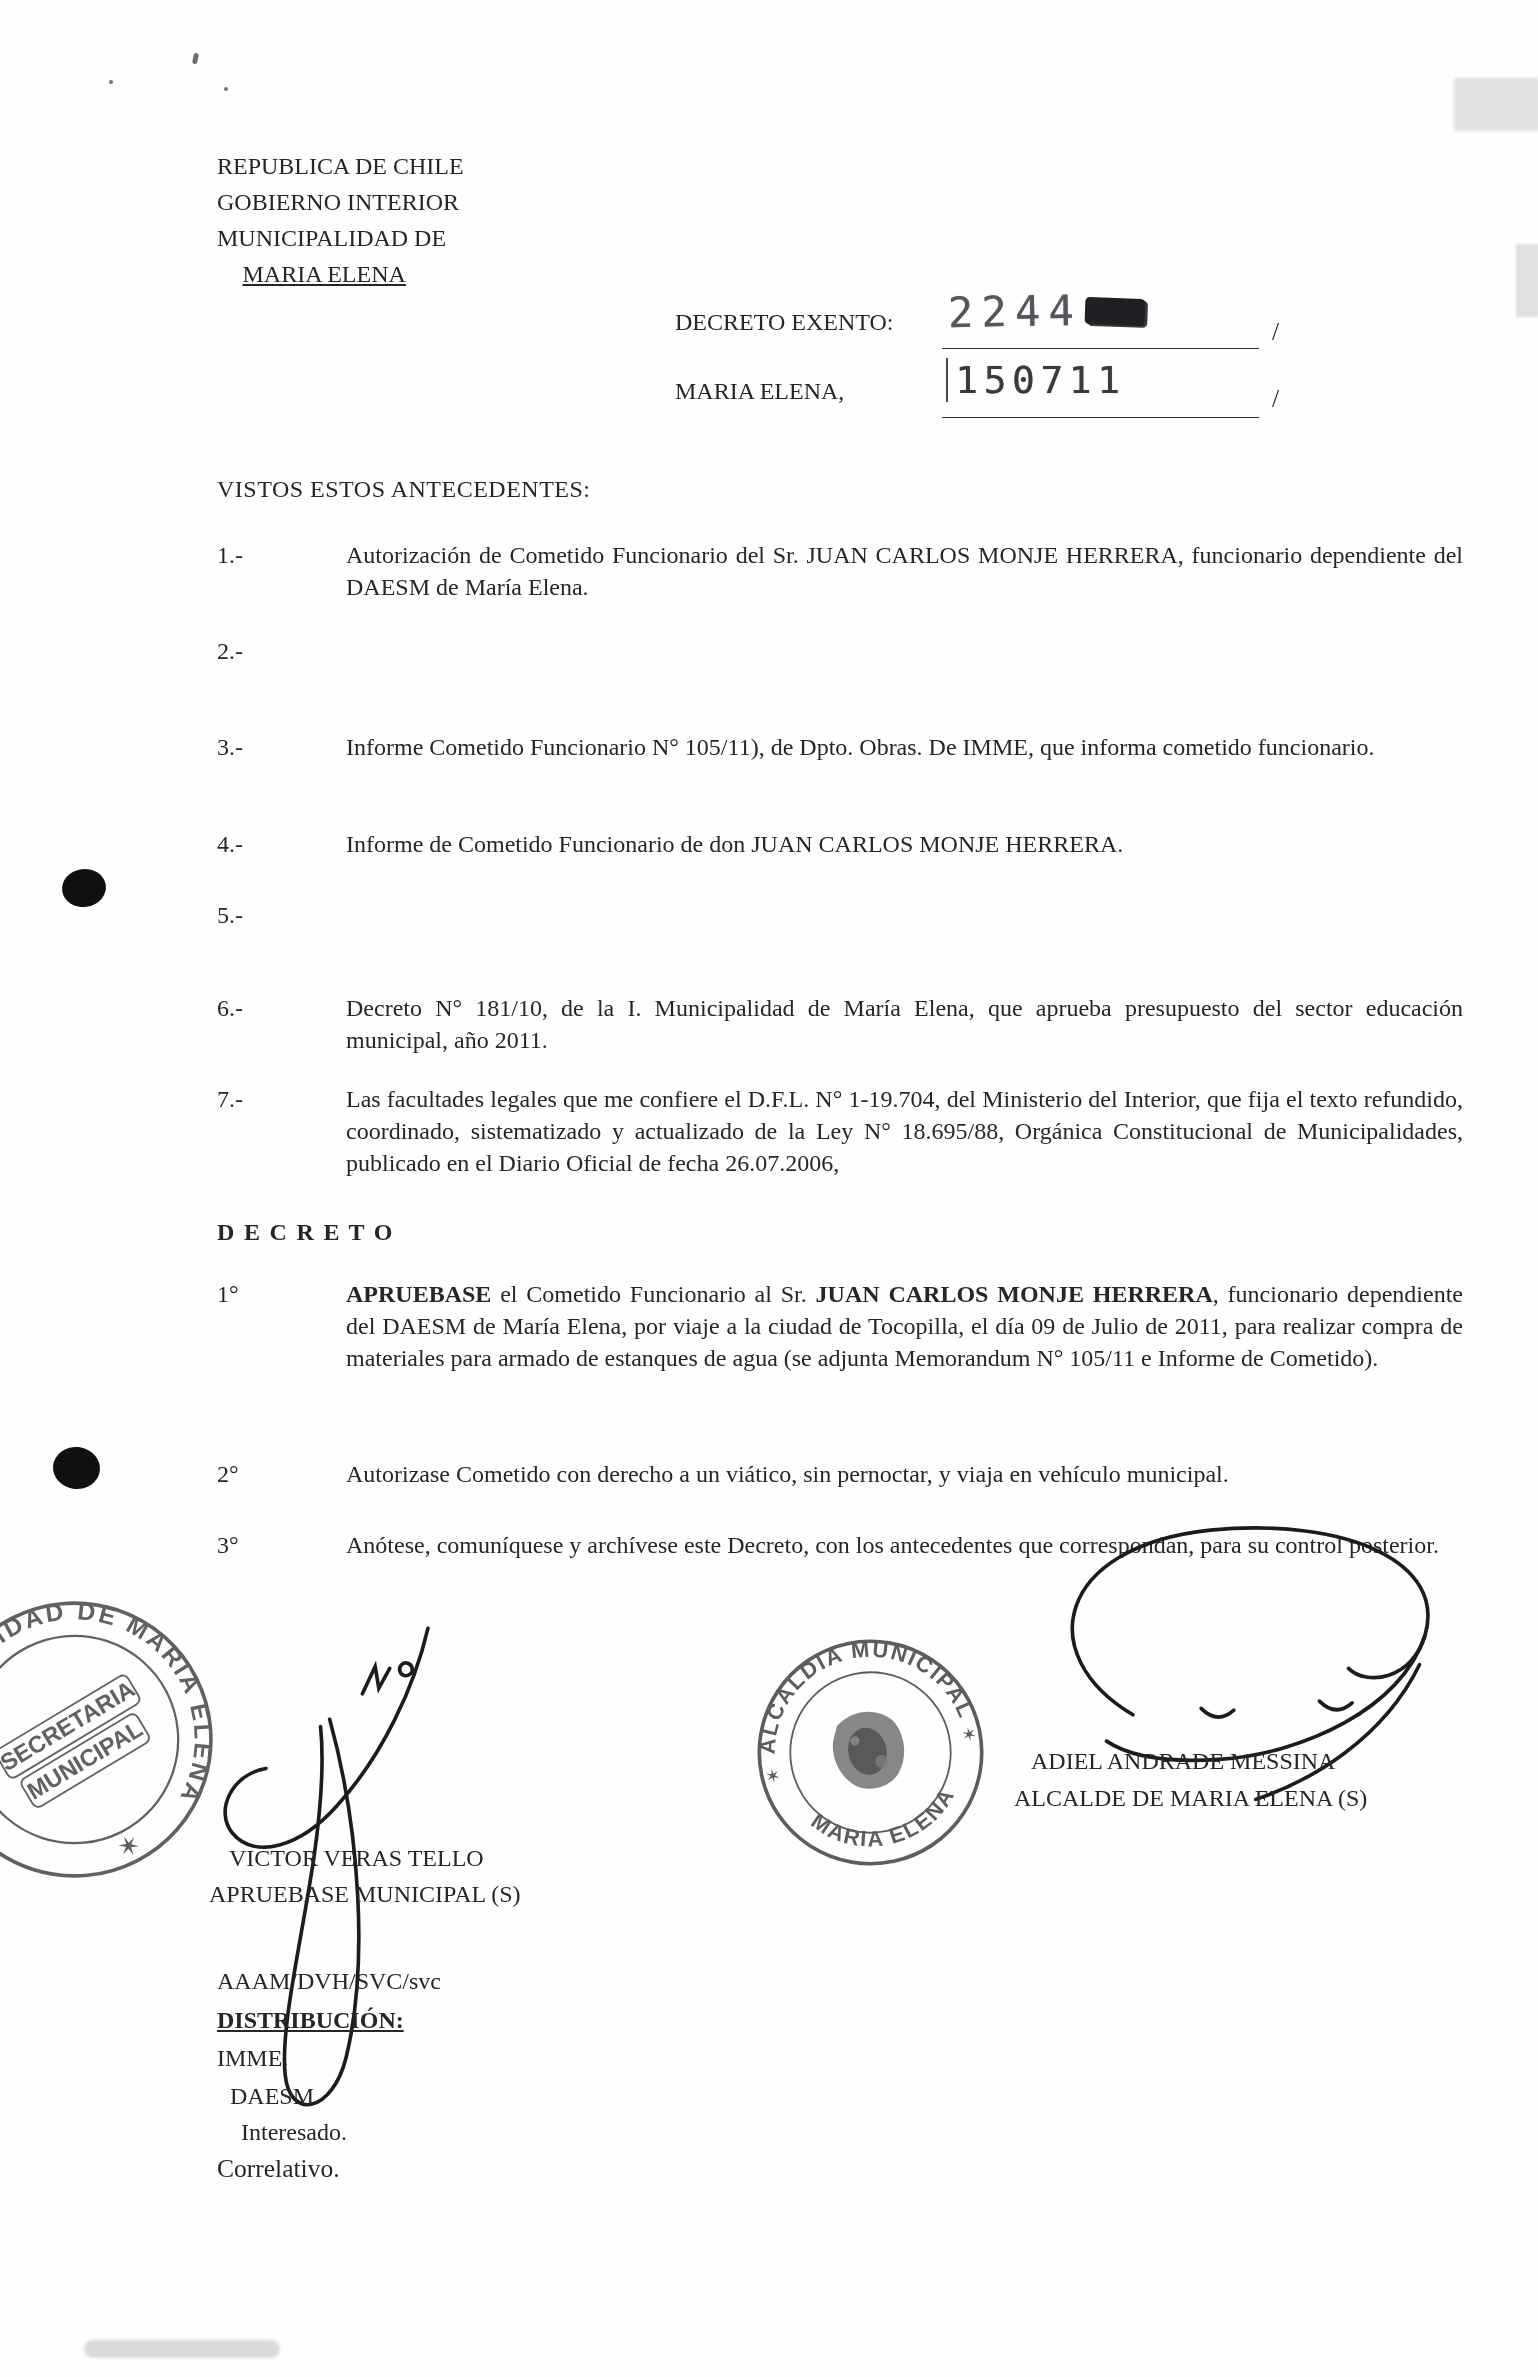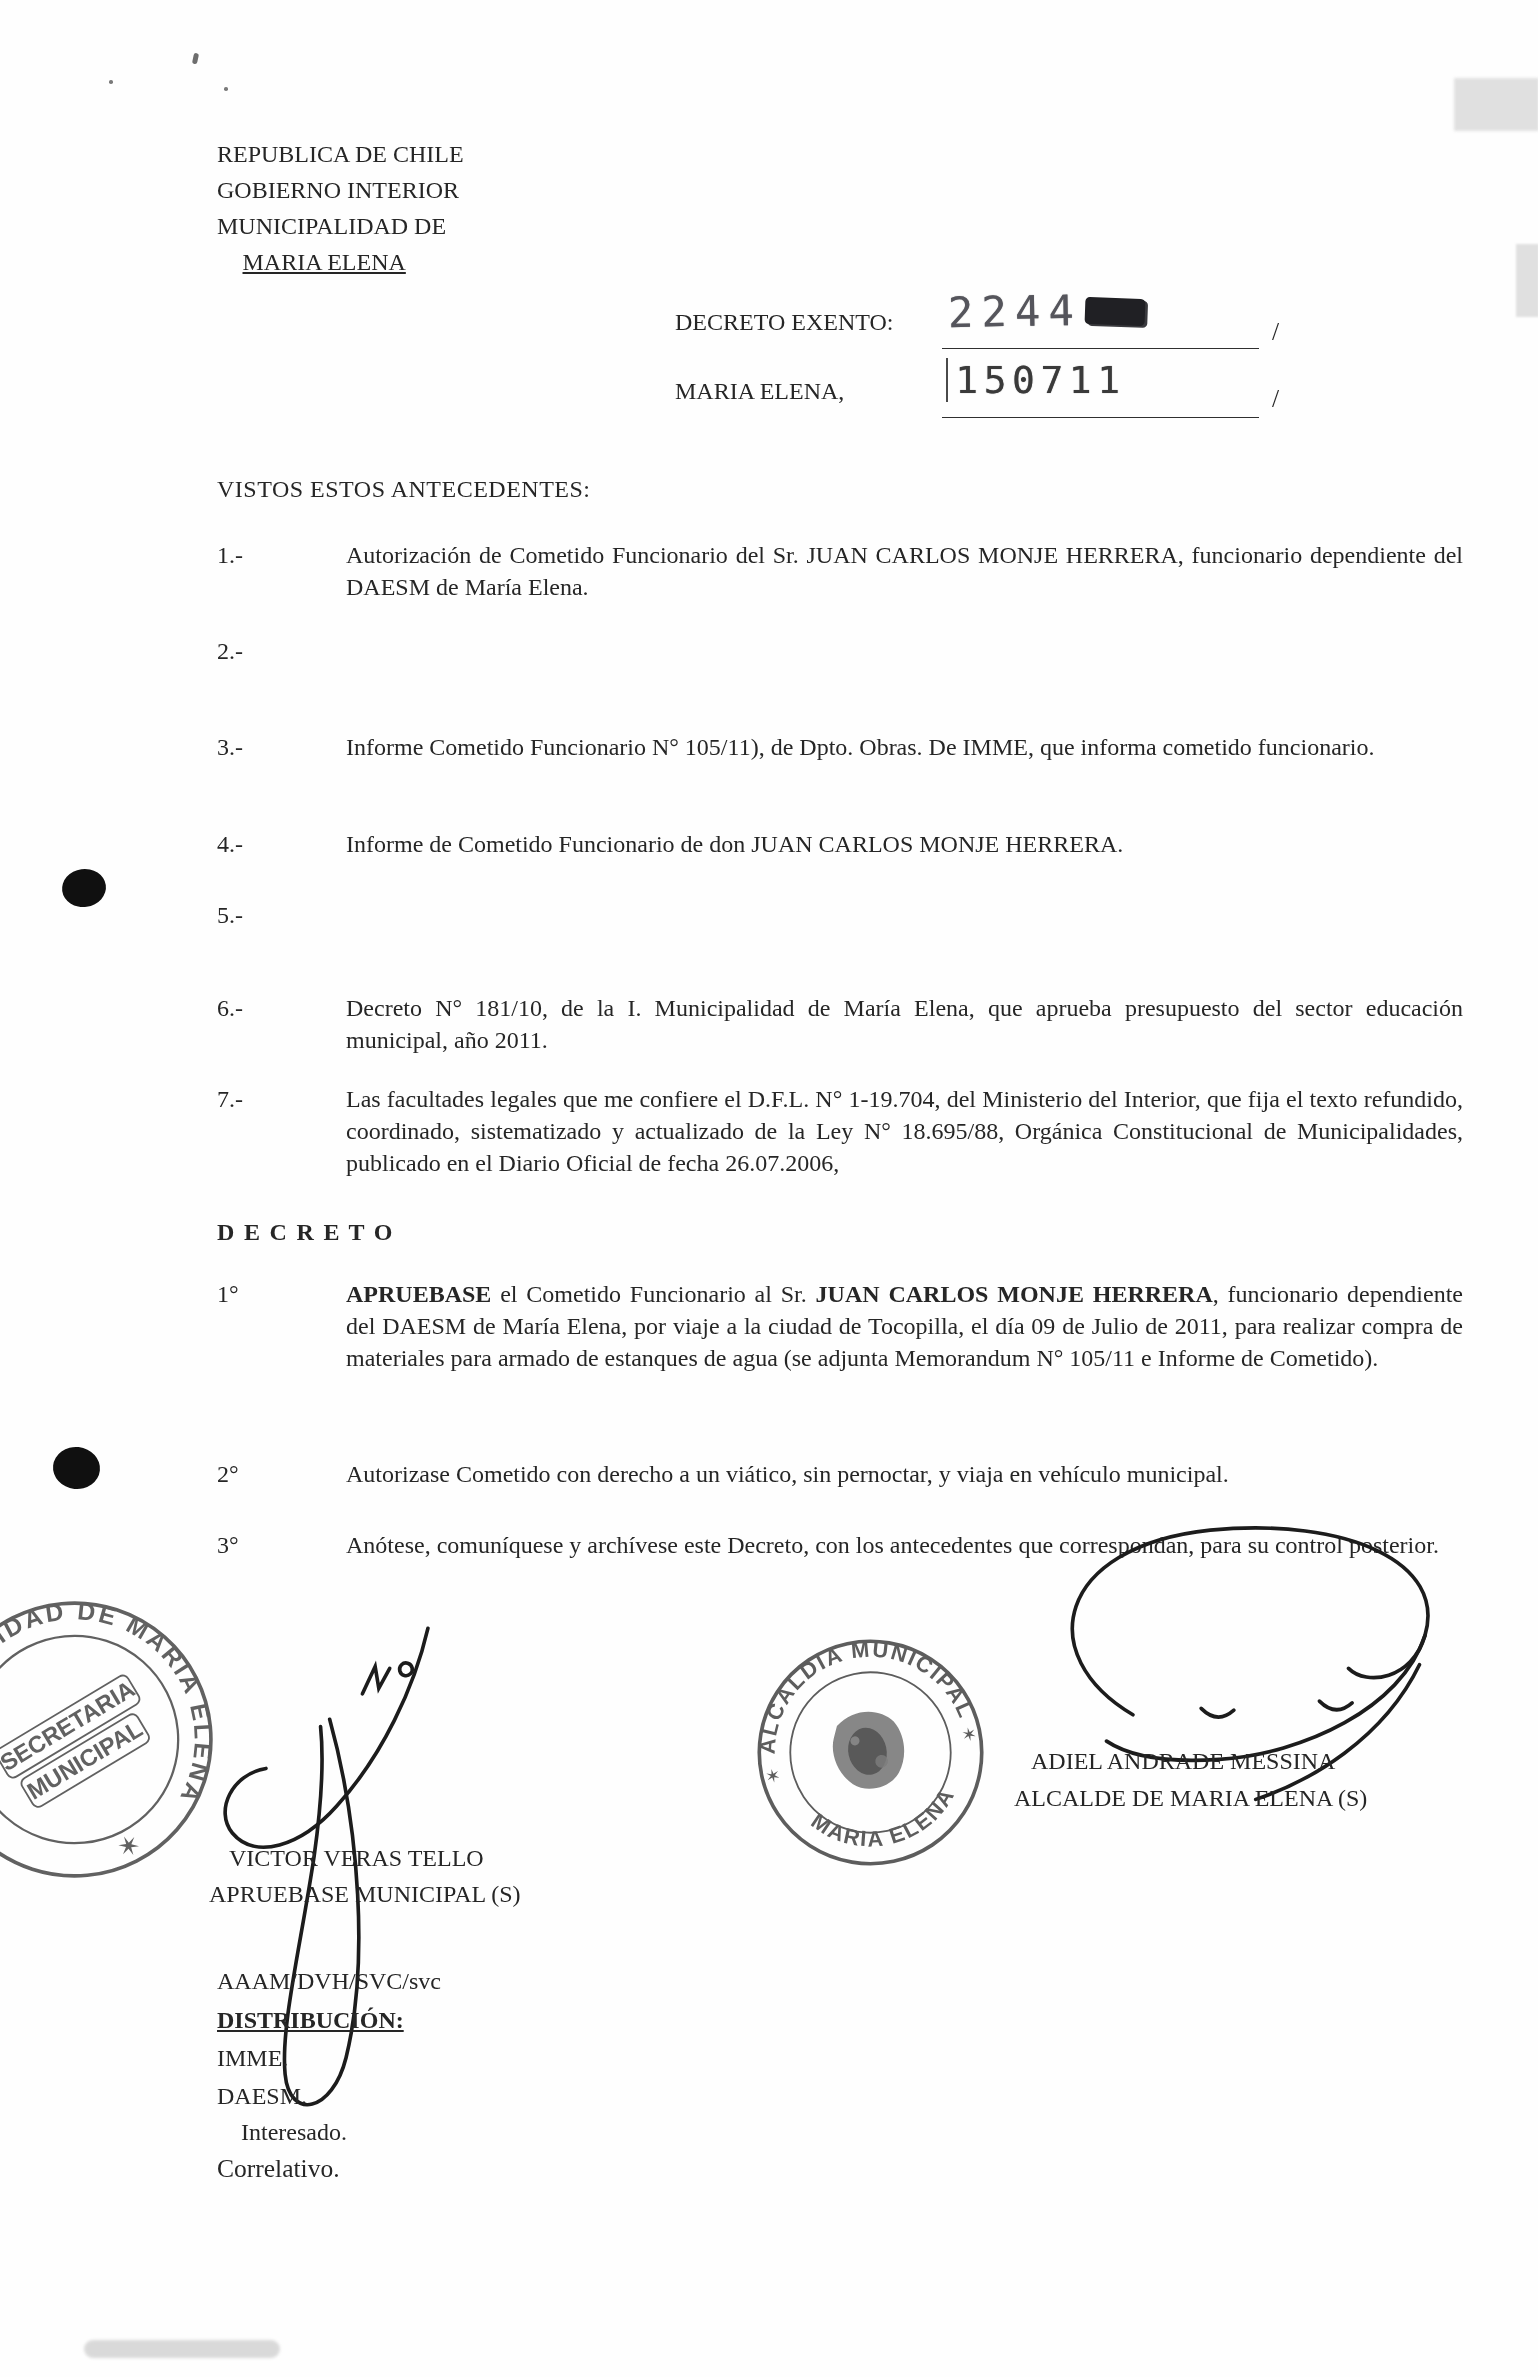--- a/index.html
+++ b/index.html
@@ -50,21 +50,21 @@
   <div class="abs artifact" style="left:224px;top:87px;width:3.6px;height:3.6px;background:#7a7a7a;border-radius:50%;"></div>
 
   <div class="abs artifact" style="left:1454px;top:78px;width:85px;height:53px;background:#c9c9c9;opacity:.55;filter:blur(1.8px);"></div>
   <div class="abs artifact" style="left:1516px;top:244px;width:23px;height:73px;background:#c3c3c3;opacity:.5;filter:blur(0.9px);"></div>
 
   <div class="abs artifact" style="left:84px;top:2340px;width:196px;height:18px;background:#aeaeae;opacity:.45;border-radius:9px;filter:blur(1.8px);"></div>
 
   <div class="abs hole" style="left:62px;top:869px;width:44px;height:38px;transform:rotate(-8deg);"></div>
   <div class="abs hole" style="left:53px;top:1447px;width:47px;height:42px;transform:rotate(6deg);"></div>
 
-  <div class="abs" style="left:217px;top:136px;">
+  <div class="abs" style="left:217px;top:148px;">
     <div class="letterhead-line">REPUBLICA DE CHILE</div>
     <div class="letterhead-line">GOBIERNO  INTERIOR</div>
     <div class="letterhead-line">MUNICIPALIDAD DE</div>
     <div class="letterhead-line u" style="margin-left:25.5px;">MARIA ELENA</div>
   </div>
 
   <div class="abs caps-heading" style="left:675px;top:309px;">DECRETO EXENTO:</div>
   <div class="abs stamp-num" style="left:948px;top:287px;">2244</div>
   <div class="abs ink-blob" style="left:1085px;top:298px;"></div>
   <div class="abs hline" style="left:942px;top:348px;width:317px;"></div>
@@ -176,18 +176,18 @@
 
   <div class="abs body-text" style="left:229px;top:1842px;">VICTOR VERAS TELLO</div>
   <div class="abs body-text" style="left:209px;top:1878px;">APRUEBASE MUNICIPAL (S)</div>
 
   <div class="abs body-text" style="left:1031px;top:1745px;text-align:center;">ADIEL ANDRADE MESSINA</div>
   <div class="abs body-text" style="left:1014px;top:1782px;">ALCALDE DE MARIA ELENA (S)</div>
 
   <div class="abs body-text" style="left:217px;top:1965px;">AAAM/DVH/SVC/svc</div>
   <div class="abs body-text b u" style="left:217px;top:2004px;">DISTRIBUCIÓN:</div>
   <div class="abs body-text" style="left:217px;top:2042px;">IMME.</div>
-  <div class="abs body-text" style="left:217px;top:2080px;">DAESM.</div>
+  <div class="abs body-text" style="left:230px;top:2080px;">DAESM.</div>
   <div class="abs body-text" style="left:217px;top:2116px;margin-left:24px;">Interesado.</div>
   <div class="abs body-text" style="left:217px;top:2153px;font-size:25.5px;">Correlativo.</div>
 
 </div>
 
 
 </body></html>

